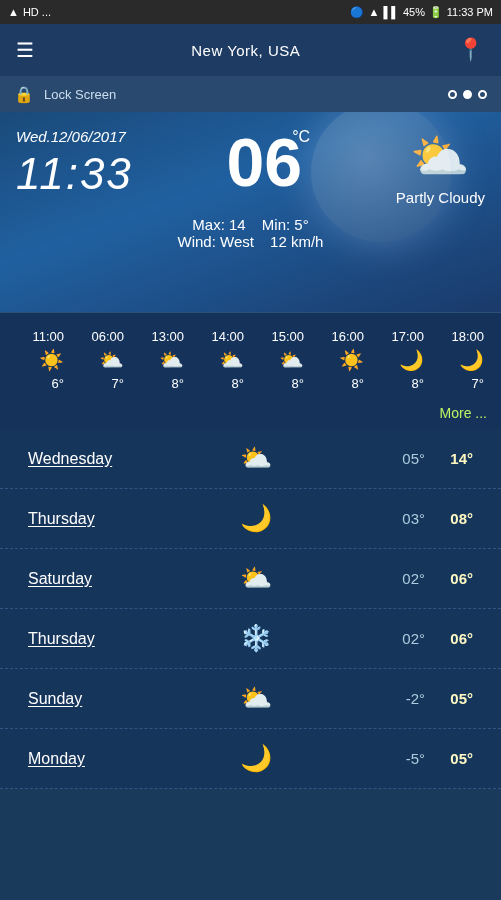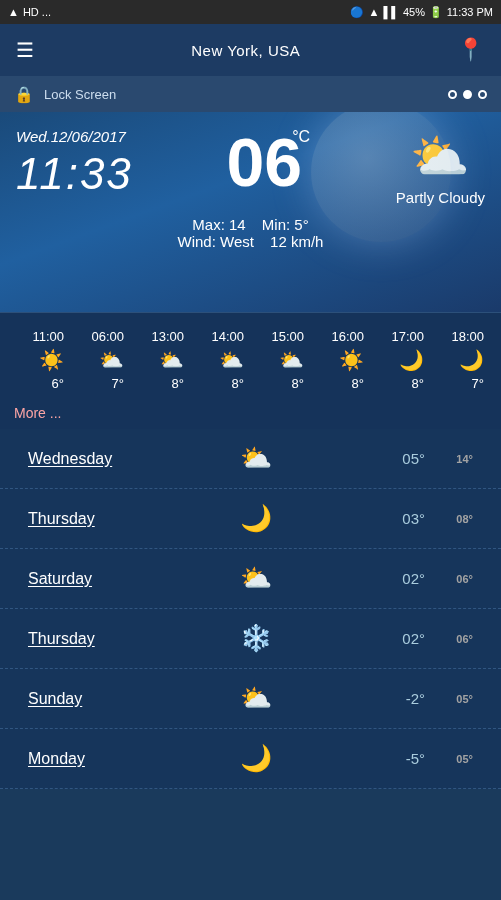--- a/index.html
+++ b/index.html
@@ -151,22 +151,23 @@
       color: #fff;
       font-size: 13px;
       gap: 4px;
       padding: 2px 0;
     }
     .hour-time { font-size: 13px; font-weight: 500; }
     .hour-icon { font-size: 20px; }
     .hour-temp { font-size: 13px; }
 
     .more-link {
+      text-align: right;
       padding: 4px 14px 8px 14px;
-      color: #fca5a5;
+      color: #bef264;
       font-size: 14px;
       cursor: pointer;
     }
 
     
     .daily-section {
       background: rgba(20,50,90,0.65);
       flex: 1;
     }
     .daily-row {
@@ -178,21 +179,21 @@
     .day-name {
       color: #fff;
       font-size: 16px;
       font-weight: 500;
       text-decoration: underline;
       text-underline-offset: 2px;
       width: 120px;
     }
     .day-icon { font-size: 26px; flex: 1; text-align: center; }
     .day-min { color: #acd; font-size: 15px; width: 60px; text-align: right; }
-    .day-max { color: #a3a3a3; font-size: 11px; width: 48px; text-align: right; font-weight: 600; }
+    .day-max { color: #fef9c3; font-size: 15px; width: 48px; text-align: right; font-weight: 600; }
   </style>
 </head>
 <body>
 
 <div class="status-bar">
   <div class="status-left">
     <span>▲</span>
     <span>HD ...</span>
   </div>
   <div class="status-right">

